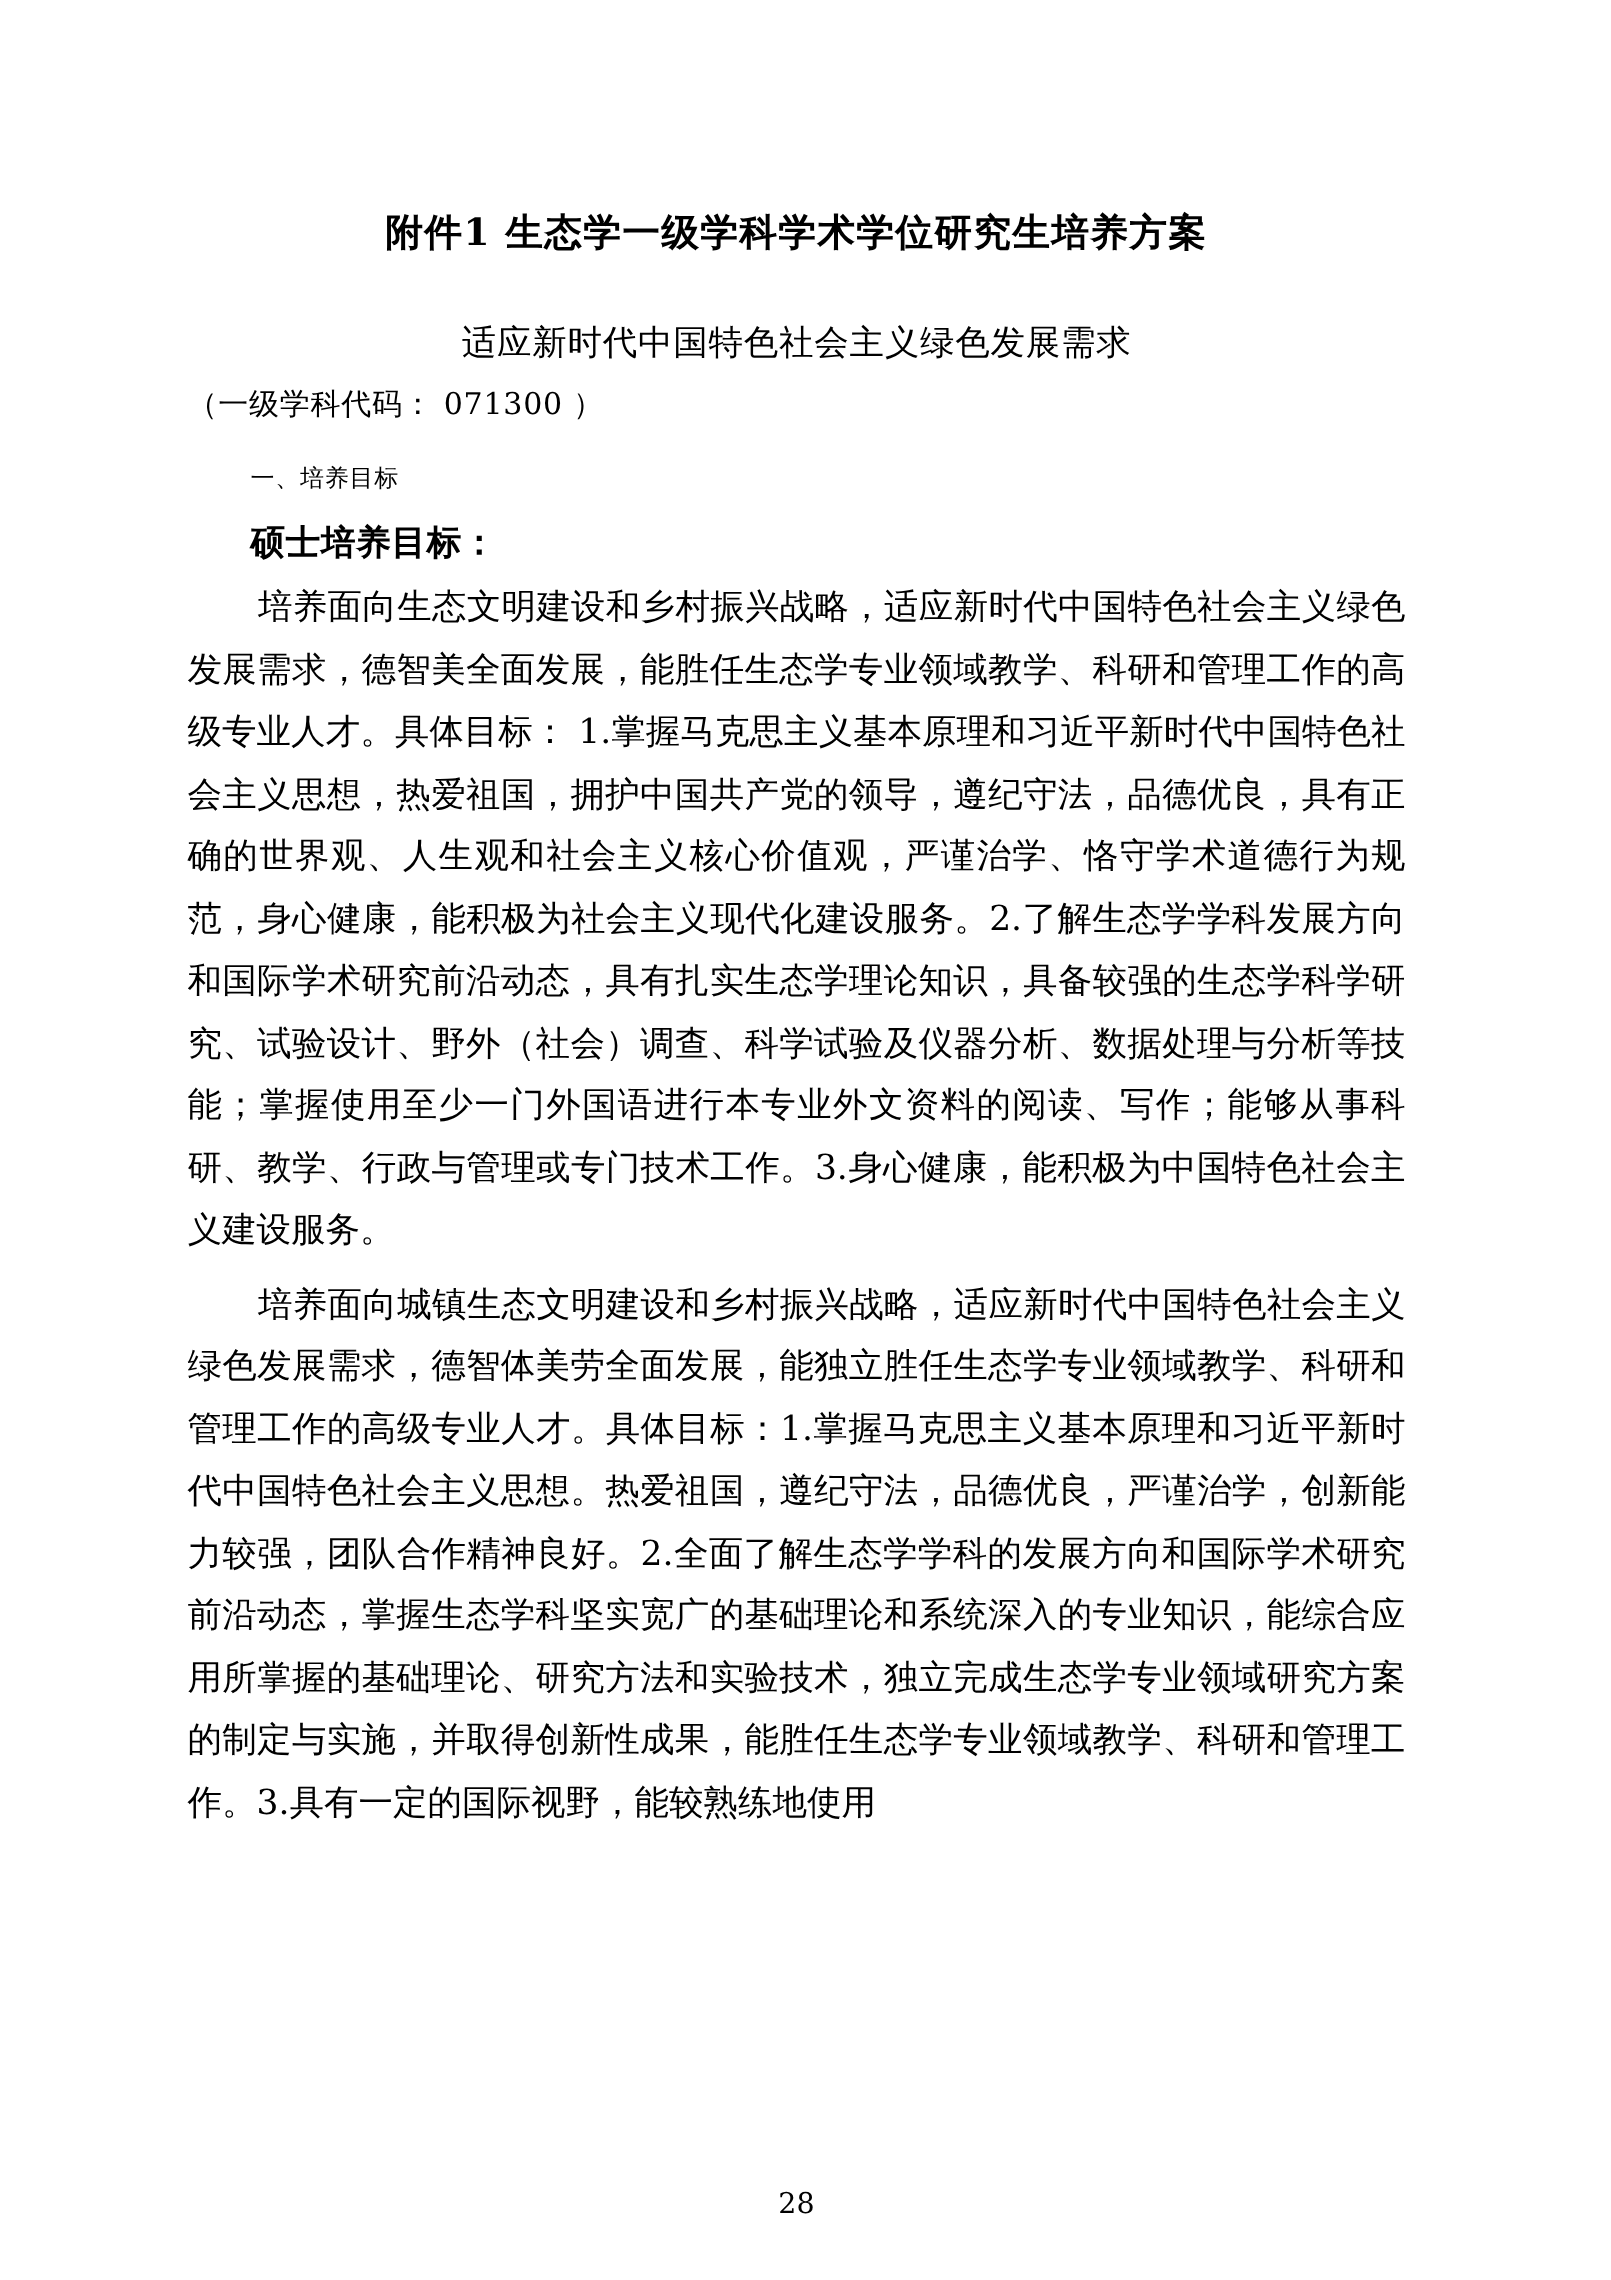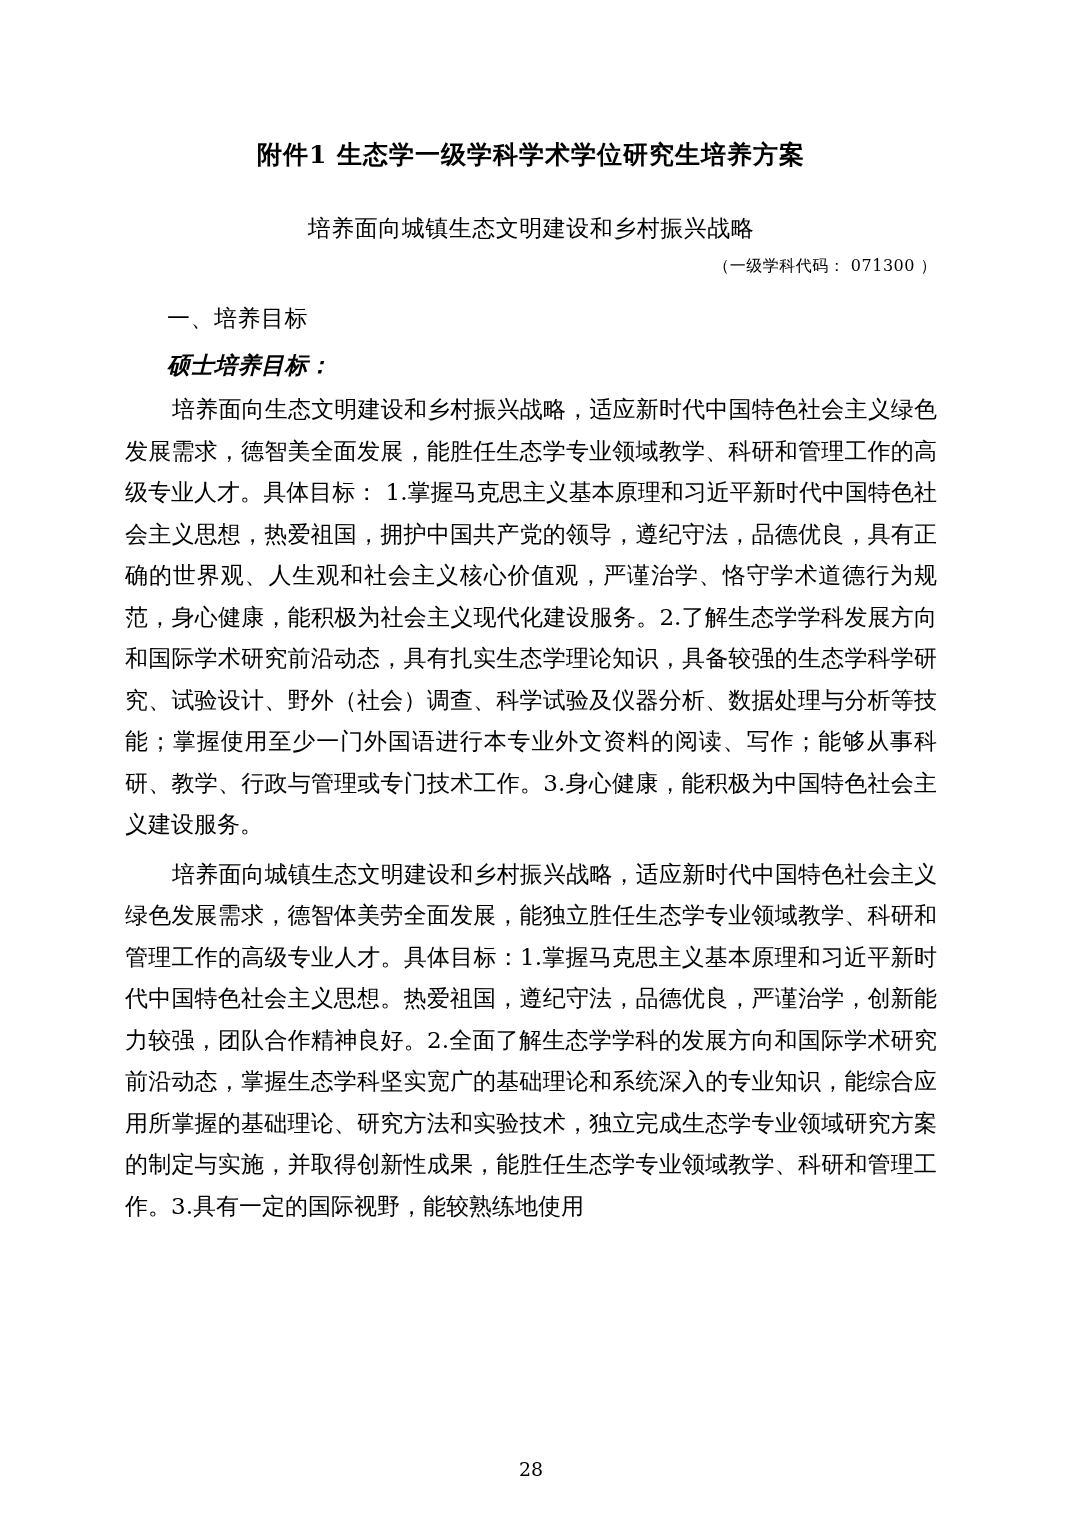--- a/index.html
+++ b/index.html
@@ -30,38 +30,37 @@
     margin: 18px 0 0 0;
     font-family: "DejaVu Serif", "Liberation Serif", serif;
   }
   .subtitle-1 {
     text-align: center;
     font-size: 23px;
     margin: 42px 0 0 0;
     letter-spacing: 0.5px;
   }
   .subtitle-2 {
-    text-align: right;
-    font-size: 16px;
+    text-align: left;
+    font-size: 20px;
     margin: 12px 0 0 0;
     letter-spacing: 0.5px;
   }
   .section-heading {
-    font-size: 23px;
+    font-size: 16px;
     margin: 26px 0 0 0;
     text-indent: 42px;
     letter-spacing: 0.5px;
   }
   .bold-heading {
     font-size: 23px;
     font-weight: bold;
     margin: 16px 0 0 0;
     text-indent: 42px;
     letter-spacing: 0.5px;
-    font-style: italic;
   }
   .body-para {
     font-size: 23px;
     line-height: 41.5px;
     margin: 8px 0 0 0;
     text-indent: 47px;
     text-align: justify;
     text-justify: inter-character;
     letter-spacing: 0px;
   }
@@ -75,21 +74,21 @@
     font-family: "DejaVu Serif", "Liberation Serif", serif;
   }
 </style>
 </head>
 <body>
 
 <div class="page">
 
   <h1 class="doc-title">附件1 生态学一级学科学术学位研究生培养方案</h1>
 
-  <p class="subtitle-1">培养面向城镇生态文明建设和乡村振兴战略</p>
+  <p class="subtitle-1">适应新时代中国特色社会主义绿色发展需求</p>
 
   <p class="subtitle-2">（一级学科代码： 071300 ）</p>
 
   <p class="section-heading">一、培养目标</p>
 
   <p class="bold-heading">硕士培养目标：</p>
 
   <p class="body-para">培养面向生态文明建设和乡村振兴战略，适应新时代中国特色社会主义绿色发展需求，德智美全面发展，能胜任生态学专业领域教学、科研和管理工作的高级专业人才。具体目标： 1.掌握马克思主义基本原理和习近平新时代中国特色社会主义思想，热爱祖国，拥护中国共产党的领导，遵纪守法，品德优良，具有正确的世界观、人生观和社会主义核心价值观，严谨治学、恪守学术道德行为规范，身心健康，能积极为社会主义现代化建设服务。2.了解生态学学科发展方向和国际学术研究前沿动态，具有扎实生态学理论知识，具备较强的生态学科学研究、试验设计、野外（社会）调查、科学试验及仪器分析、数据处理与分析等技能；掌握使用至少一门外国语进行本专业外文资料的阅读、写作；能够从事科研、教学、行政与管理或专门技术工作。3.身心健康，能积极为中国特色社会主义建设服务。</p>
 
 

